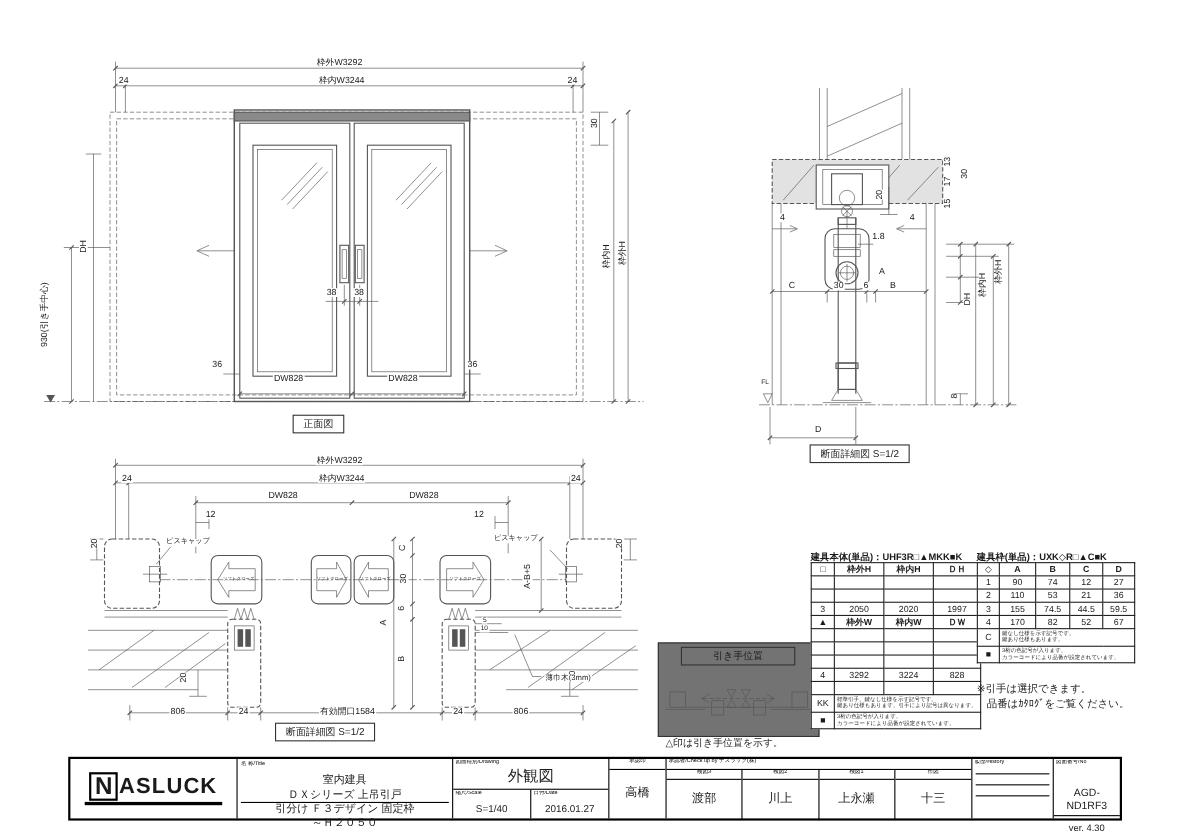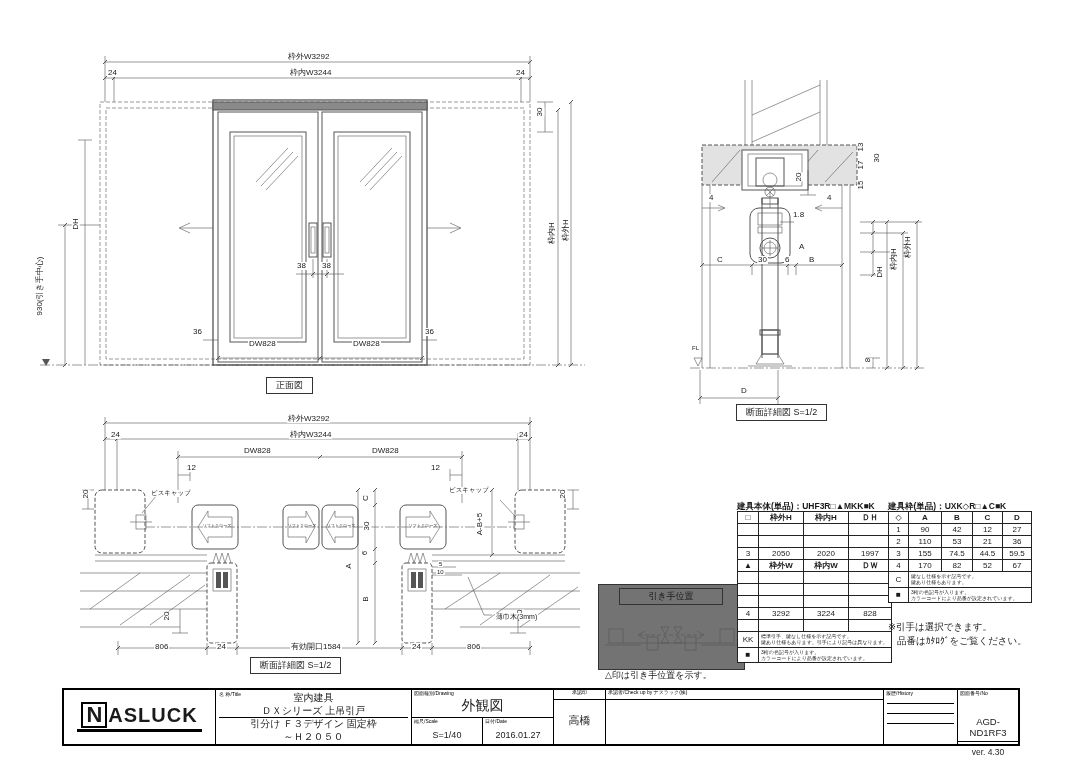--- a/index.html
+++ b/index.html
@@ -481,21 +481,21 @@
         <tr>
       <td class="hd" style="width:17px">◇</td>
       <td class="hd" style="width:30px">A</td>
       <td class="hd" style="width:28px">B</td>
       <td class="hd" style="width:27px">C</td>
       <td class="hd" style="width:26px">D</td>
     </tr>
     <tr>
           <td>1</td>
           <td>90</td>
-          <td>42</td>
+          <td>74</td>
           <td>12</td>
           <td>27</td>
         </tr>
     <tr>
           <td>2</td>
           <td>110</td>
           <td>53</td>
           <td>21</td>
           <td>36</td>
         </tr>
@@ -541,21 +541,21 @@
       <div class="logo-wrap">
         <div class="logo-line">
           <span class="logoN">N</span>
           <span class="logoRest">ASLUCK</span>
         </div>
       </div>
     </div>
 
     <div class="cell" style="width:196px;flex:none;padding:1px 3px;">
       <span class="tiny" style="position:absolute;left:3px;top:2px">名 称/Title</span>
-      <div class="nm-line" style="margin-top:1px">室内建具</div>
+      <div class="nm-line" style="margin-top:13px">室内建具</div>
       <div class="nm-line">ＤＸシリーズ 上吊引戸</div>
       <div class="hr-line"></div>
       <div class="nm-line">引分け Ｆ３デザイン 固定枠</div>
       <div class="nm-line">～Ｈ２０５０</div>
     </div>
 
     <div class="cell" style="width:142px;flex:none;">
       <span class="tiny" style="position:absolute;left:2px;top:1px">図面種別/Drawing</span>
       <div style="font-size:14px;text-align:center;margin-top:7px;font-family:Liberation Mono, monospace;">外観図</div>
       <div style="position:absolute;left:0;right:0;top:27px;bottom:0;border-top:1px solid #000;display:flex;">
@@ -570,20 +570,38 @@
       </div>
     </div>
 
     <div class="cell" style="width:52px;flex:none;">
       <div class="tiny" style="border-bottom:1px solid #000;text-align:center;height:9px;">承認印</div>
       <div style="font-size:11px;text-align:center;margin-top:13px;">高橋</div>
     </div>
 
     <div class="cell" style="width:278px;flex:none;">
       <div class="tiny" style="border-bottom:1px solid #000;height:9px;padding-left:2px;">承認者/Check up by ナスラック(株)</div>
+      <div style="display:flex;height:45px;">
+        <div style="width:25%;border-right:1px solid #000;box-sizing:border-box;">
+          <div class="tiny" style="border-bottom:1px solid #000;text-align:center;height:8px;">検図3</div>
+          <div style="font-size:11px;text-align:center;margin-top:9px;">渡部</div>
+        </div>
+        <div style="width:25%;border-right:1px solid #000;box-sizing:border-box;">
+          <div class="tiny" style="border-bottom:1px solid #000;text-align:center;height:8px;">検図2</div>
+          <div style="font-size:11px;text-align:center;margin-top:9px;">川上</div>
+        </div>
+        <div style="width:25%;border-right:1px solid #000;box-sizing:border-box;">
+          <div class="tiny" style="border-bottom:1px solid #000;text-align:center;height:8px;">検図1</div>
+          <div style="font-size:11px;text-align:center;margin-top:9px;">上永瀬</div>
+        </div>
+        <div style="width:25%;box-sizing:border-box;">
+          <div class="tiny" style="border-bottom:1px solid #000;text-align:center;height:8px;">作図</div>
+          <div style="font-size:11px;text-align:center;margin-top:9px;">十三</div>
+        </div>
+      </div>
     </div>
 
     <div class="cell" style="width:74px;flex:none;">
       <span class="tiny" style="position:absolute;left:2px;top:1px">履歴/History</span>
       <div style="margin-top:13px;">
         <div class="hr-line" style="margin:8px 3px 0 3px;"></div>
         <div class="hr-line" style="margin:9px 3px 0 3px;"></div>
         <div class="hr-line" style="margin:9px 3px 0 3px;"></div>
       </div>
     </div>

